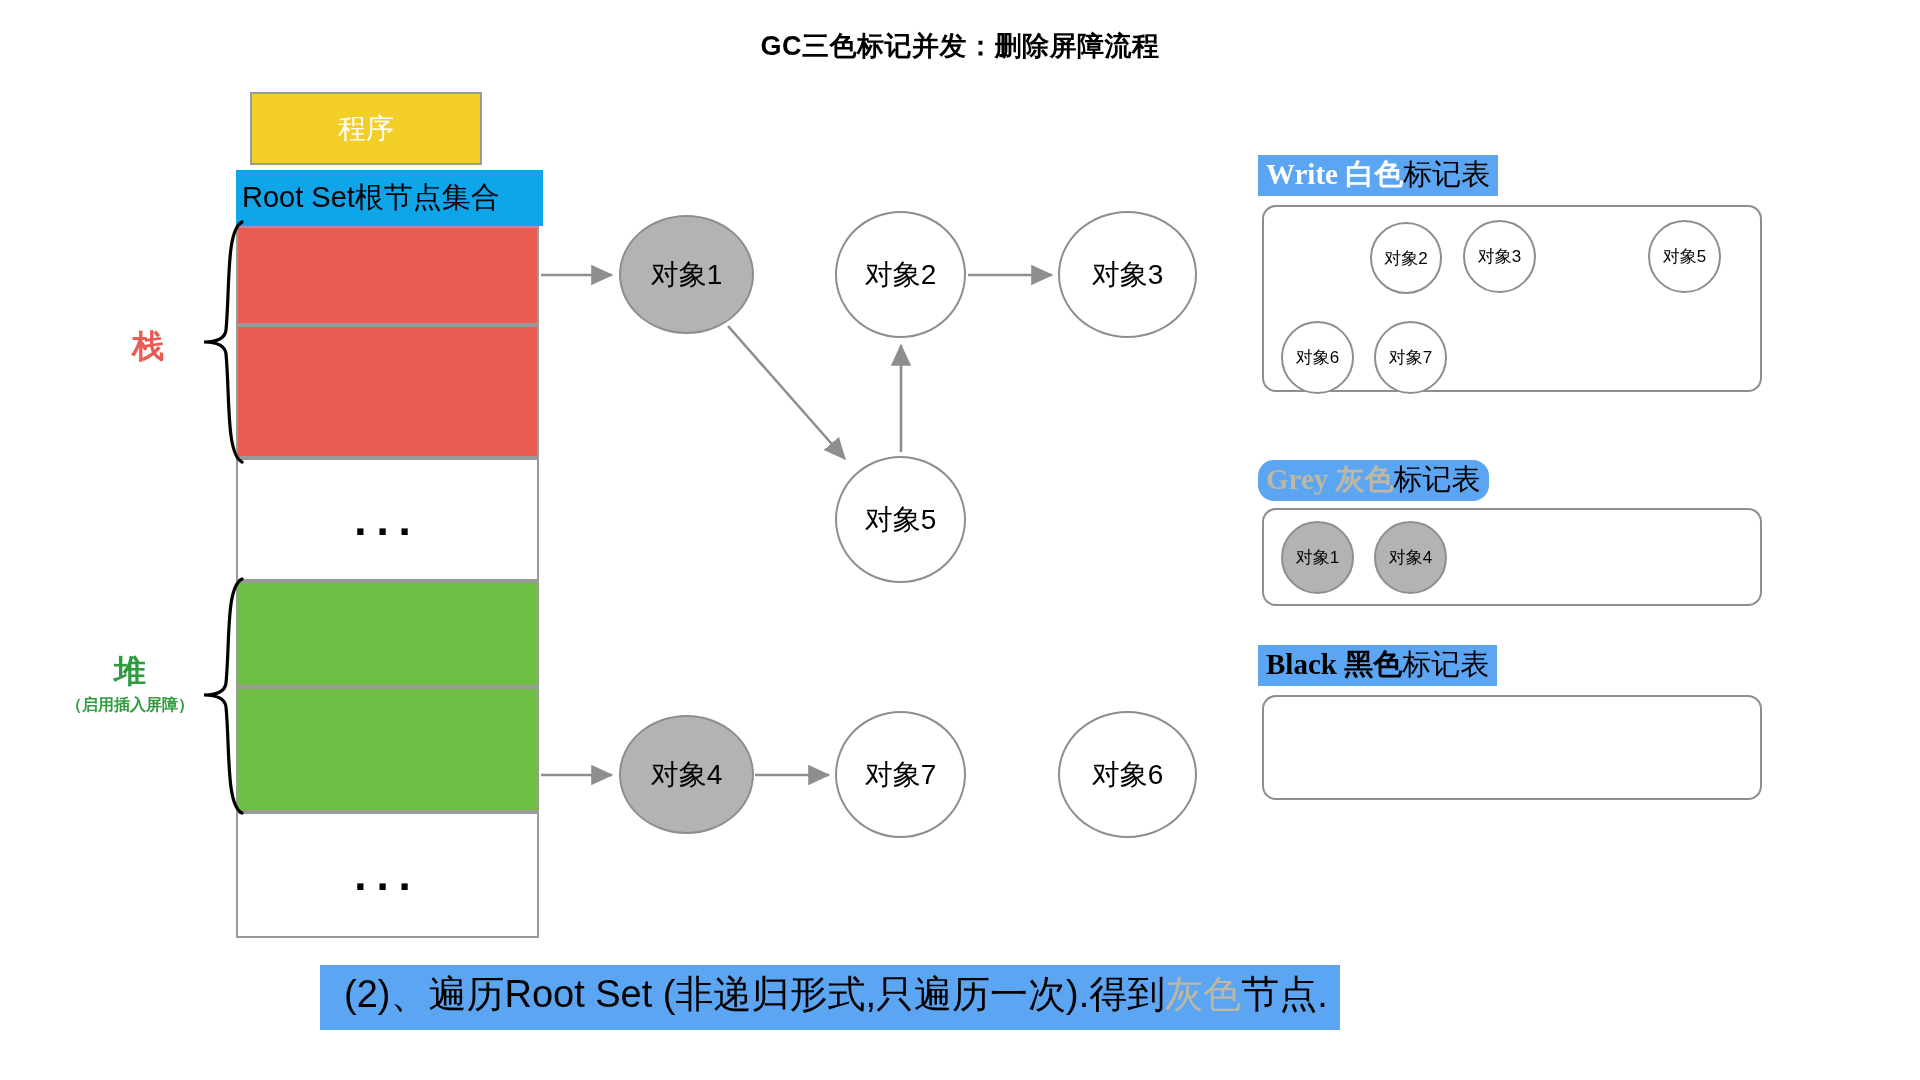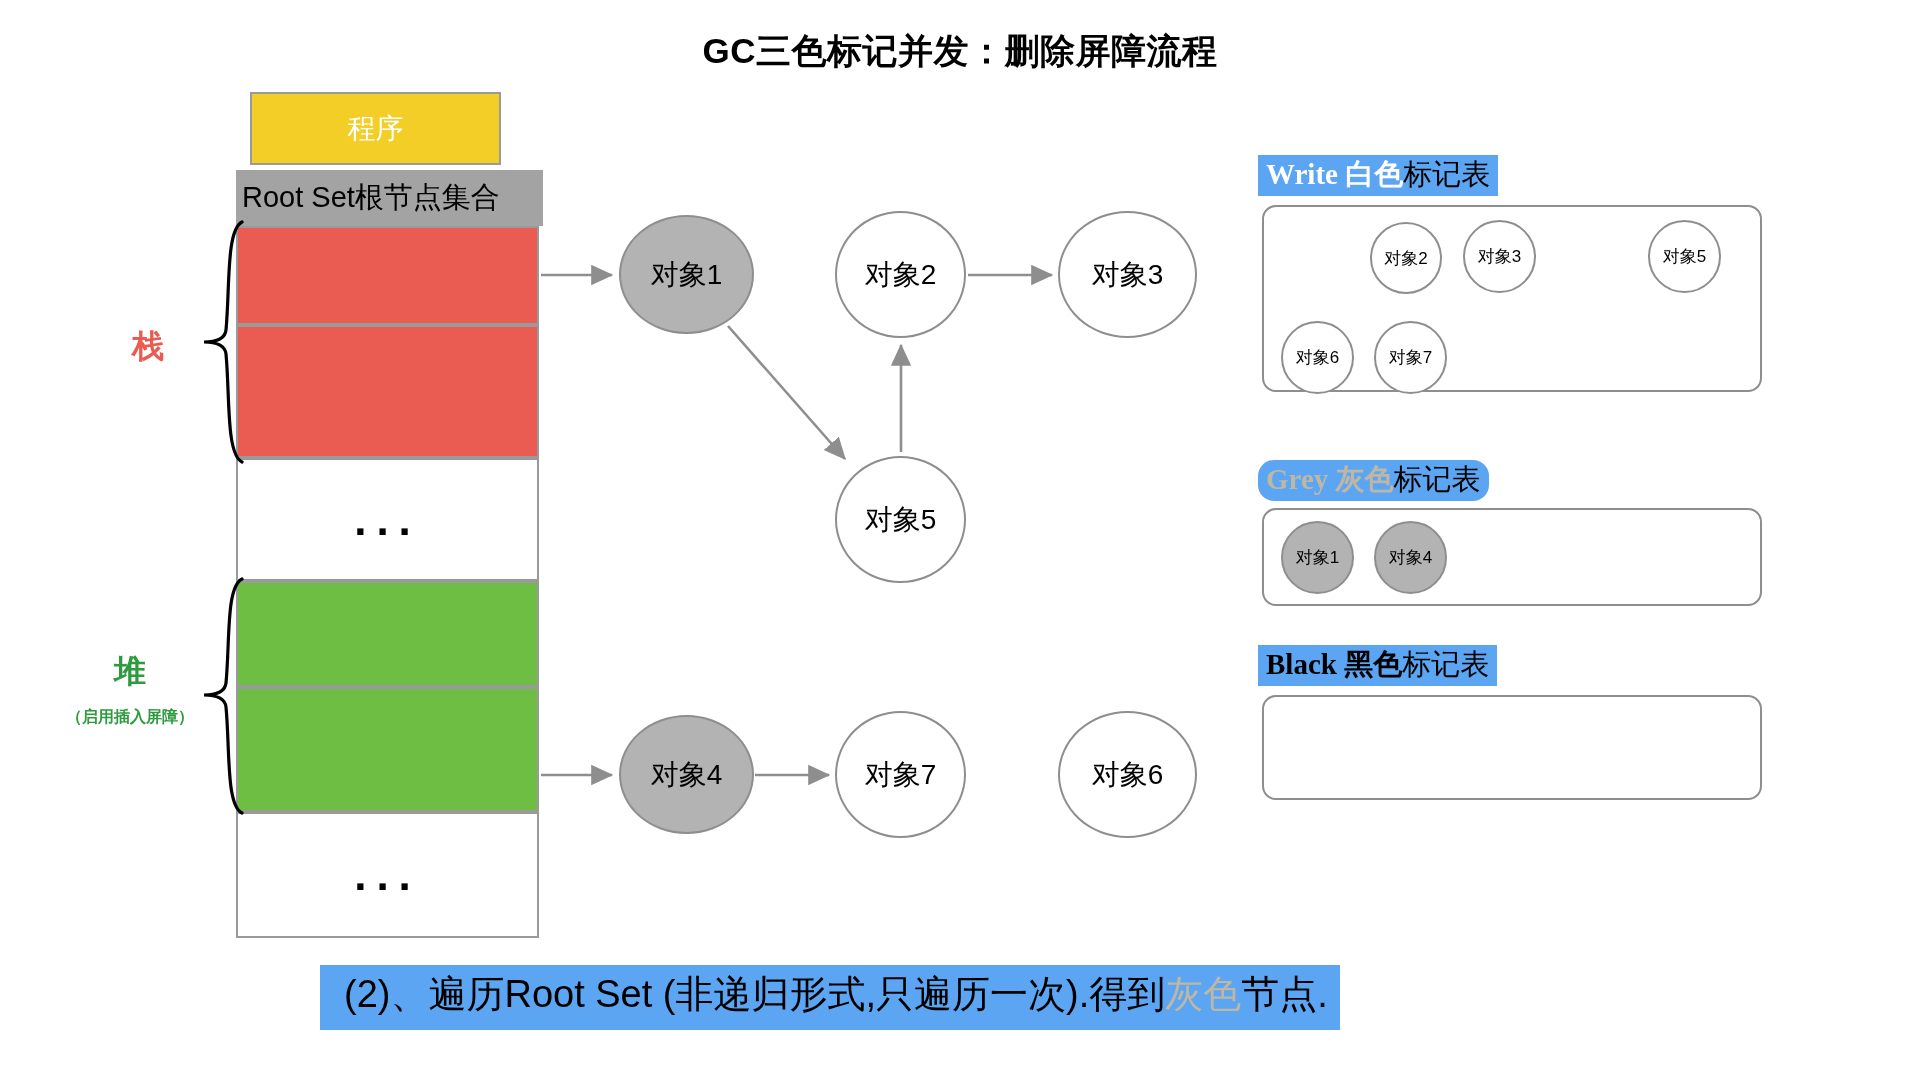--- a/index.html
+++ b/index.html
@@ -16,48 +16,48 @@
     color: #000;
   }
 
   
   #title {
     position: absolute;
     left: 0;
     top: 28px;
     width: 1920px;
     text-align: center;
-    font-size: 35px;
+    font-size: 27px;
     font-weight: bold;
     letter-spacing: 0.5px;
   }
   .mem-block {
     box-sizing: border-box;
     border: 2px solid #9a9a9a;
     position: absolute;
     display: flex;
     align-items: center;
     justify-content: center;
   }
   #prog-block {
     left: 250px;
     top: 92px;
-    width: 251px;
+    width: 232px;
     height: 73px;
     background: #F2CE26;
     color: #ffffff;
     font-size: 28px;
   }
   #rootset-bar {
     position: absolute;
     left: 236px;
     top: 170px;
     width: 307px;
     height: 56px;
-    background: #a3a3a3;
+    background: #0ea5e9;
     display: flex;
     align-items: center;
     padding-left: 6px;
     box-sizing: border-box;
     font-size: 29px;
     color: #000;
     white-space: nowrap;
   }
   #stk1 { left: 236px; top: 226px; width: 303px; height: 99px; background: #EA5B52; }
   #stk2 { left: 236px; top: 325px; width: 303px; height: 133px; background: #EA5B52; }
@@ -86,21 +86,21 @@
   }
   #heap-label {
     position: absolute;
     left: 40px;
     top: 650px;
     width: 180px;
     text-align: center;
     color: #2E9B3F;
   }
   #heap-label .big { font-size: 32px; font-weight: bold; display: block; }
-  #heap-label .sub { font-size: 16px; font-weight: bold; display: block; margin-top: 13px; }
+  #heap-label .sub { font-size: 16px; font-weight: bold; display: block; margin-top: 1px; }
 
   .brace { position: absolute; }
 
   
   #graph {
     position: absolute;
     left: 0; top: 0;
     width: 1920px; height: 1080px;
     pointer-events: none;
   }

